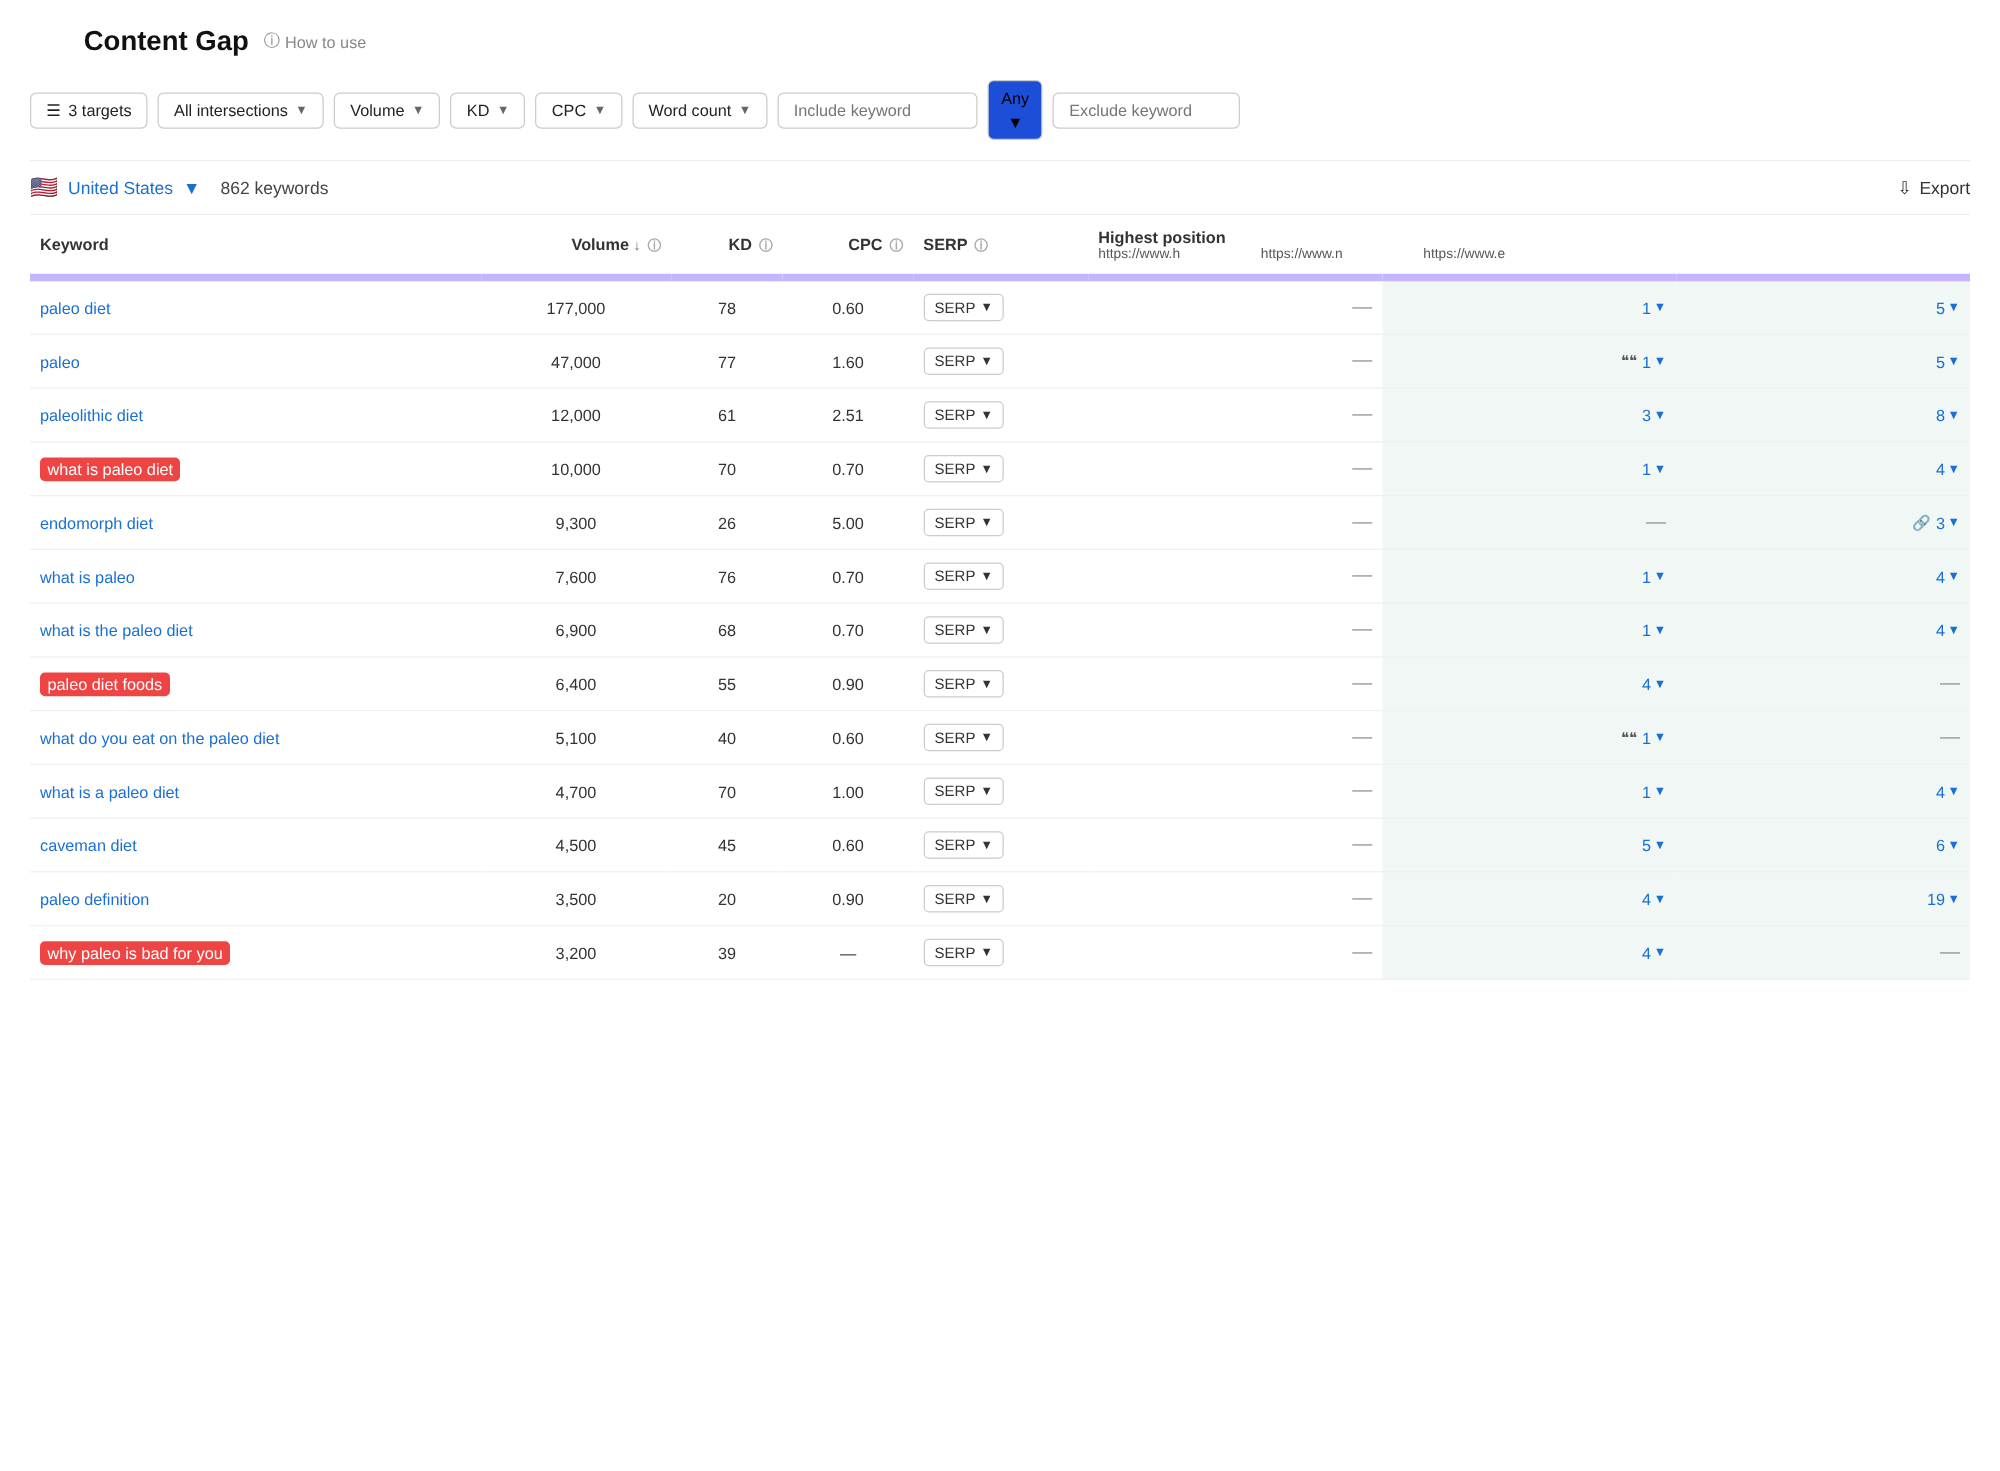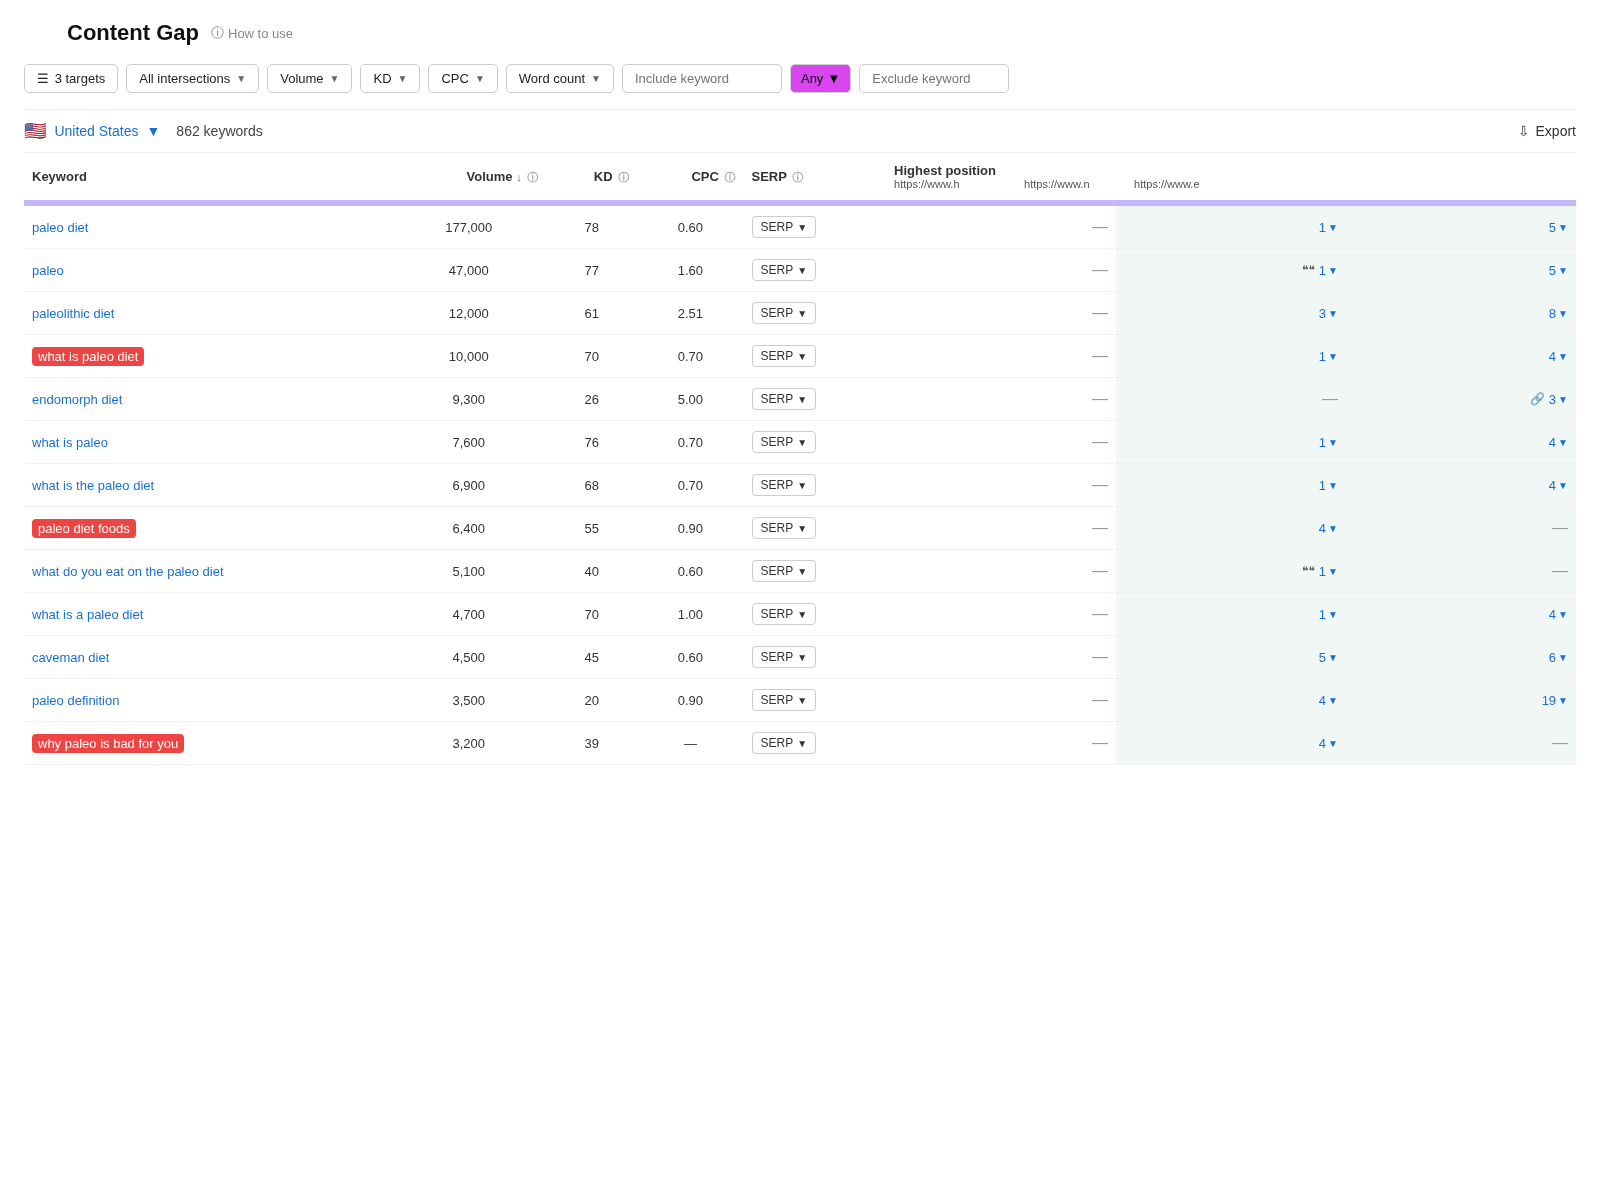--- a/index.html
+++ b/index.html
@@ -16,21 +16,21 @@
       display: flex; align-items: center; gap: 6px;
       border: 1px solid #ccc; border-radius: 5px; padding: 6px 12px;
       background: #fff; cursor: pointer; font-size: 13px; color: #222;
       white-space: nowrap;
     }
     .toolbar-btn .caret { font-size: 10px; color: #666; }
     .include-keyword-input {
       border: 1px solid #ccc; border-radius: 5px; padding: 6px 12px;
       font-size: 13px; color: #aaa; width: 160px; outline: none;
     }
-    .any-btn { border: 1px solid #ccc; border-radius: 5px; padding: 6px 10px; background: #d946ef; cursor: pointer; font-size: 13px; display: flex; align-items: center; gap: 4px; }
+    .any-btn { border: 1px solid #ccc; border-radius: 5px; padding: 6px 10px; background: #1d4ed8; cursor: pointer; font-size: 13px; display: flex; align-items: center; gap: 4px; flex-direction: column; }
     .exclude-keyword-input { border: 1px solid #ccc; border-radius: 5px; padding: 6px 12px; font-size: 13px; color: #aaa; width: 150px; outline: none; }
 
     .subheader { display: flex; align-items: center; justify-content: space-between; padding: 10px 0; border-top: 1px solid #eee; border-bottom: 1px solid #eee; margin-bottom: 0; }
     .country-selector { display: flex; align-items: center; gap: 8px; cursor: pointer; color: #1a6fd4; font-weight: 500; font-size: 14px; }
     .flag { font-size: 18px; }
     .keyword-count { color: #444; font-size: 14px; margin-left: 16px; }
     .export-btn { display: flex; align-items: center; gap: 6px; color: #333; font-size: 14px; cursor: pointer; border: none; background: none; font-weight: 500; }
 
     table { width: 100%; border-collapse: collapse; margin-top: 0; }
     thead tr th { padding: 10px 8px; text-align: left; font-size: 13px; font-weight: 600; color: #333; border-bottom: 6px solid #c4b5fd; white-space: nowrap; }
@@ -141,21 +141,21 @@
           <span class="info-icon">ⓘ</span>
         </th>
         <th>
           <span>SERP</span>
           <span class="info-icon">ⓘ</span>
         </th>
         <th colspan="3">
           <div style="font-weight:600;">Highest position</div>
           <div style="display:flex; gap:0;">
             <span style="width:130px; font-size:11px; color:#555; font-weight:400;">https://www.h</span>
-            <span style="width:110px; font-size:11px; color:#555; font-weight:400;">https://www.n</span>
+            <span style="width:130px; font-size:11px; color:#555; font-weight:400;">https://www.n</span>
             <span style="width:130px; font-size:11px; color:#555; font-weight:400;">https://www.e</span>
           </div>
         </th>
       </tr>
     </thead>
     <tbody id="table-body">
     <tr>
           <td><a href="#" class="keyword-link">paleo diet</a></td>
           <td class="num">177,000</td>
           <td class="num">78</td>

